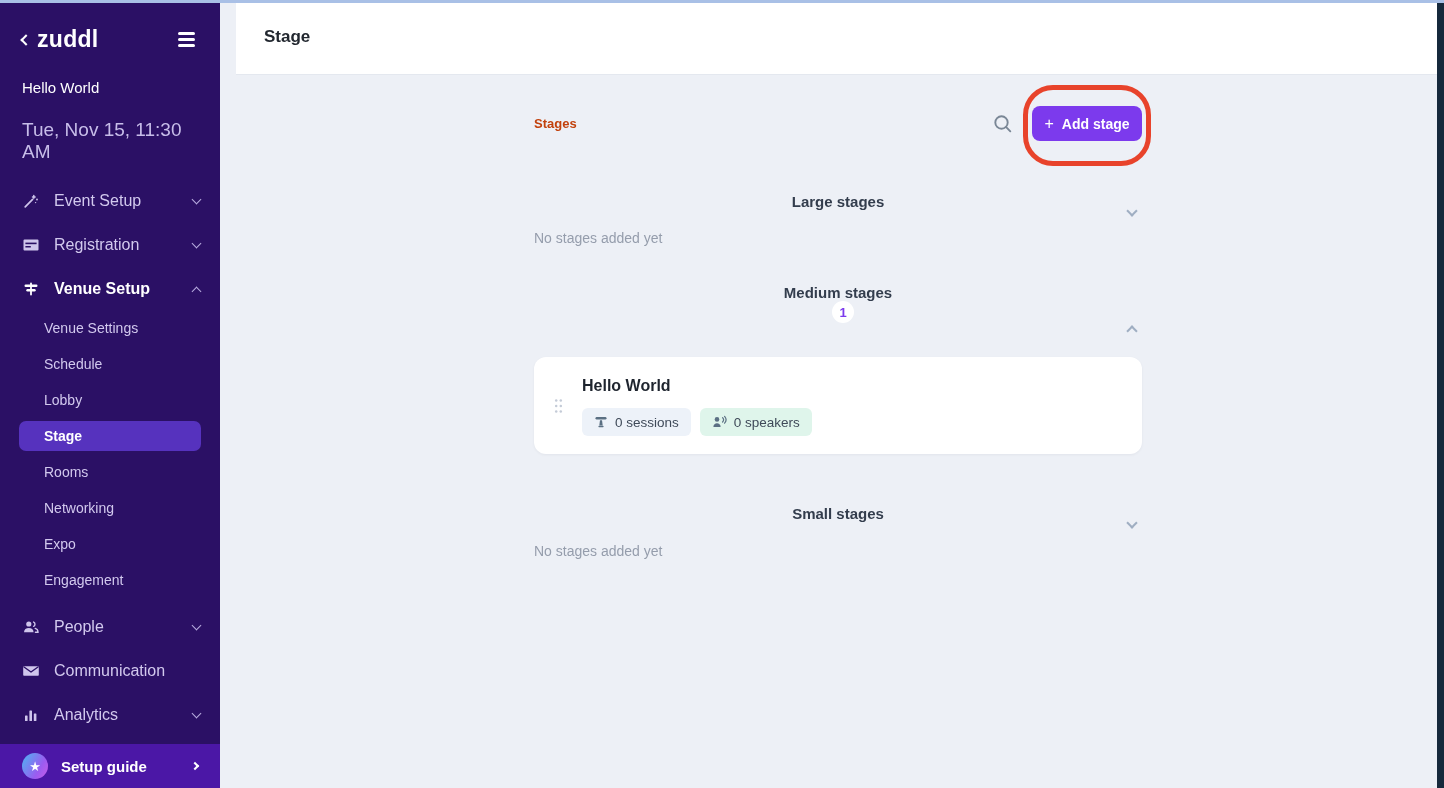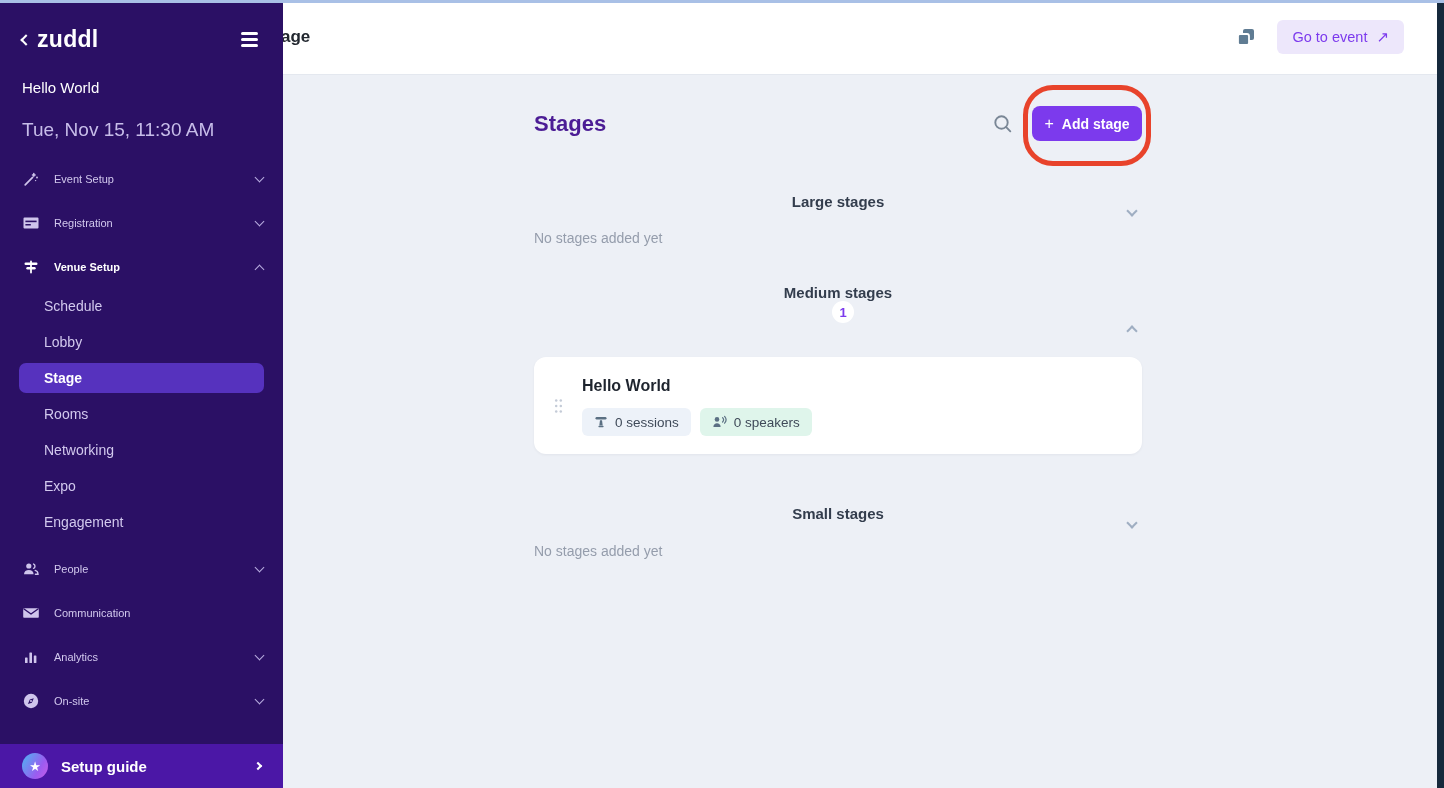--- a/index.html
+++ b/index.html
@@ -9,35 +9,35 @@
     background:#EDF0F6;
     position:relative;
     overflow:hidden;
   }
   
   .top-strip { position:absolute; top:0; left:0; width:100%; height:3px; background:#A9C0E6; z-index:60; }
   .right-strip { position:absolute; top:0; right:0; width:7px; height:100%; background:#16293C; z-index:59; }
 
   
   .sidebar {
-    position:absolute; left:0; top:0; bottom:0; width:283px;
+    position:absolute; left:0; top:0; bottom:0; width:220px;
     background:#2B1065; color:#D2C9EE;
     display:flex; flex-direction:column; z-index:10;
   }
   .sb-header { display:flex; align-items:center; justify-content:space-between; padding:26px 22px 0 22px; }
   .logo { display:flex; align-items:center; gap:9px; color:#fff; font-size:23px; font-weight:700; letter-spacing:.3px; cursor:pointer; }
   .burger { display:flex; flex-direction:column; gap:3.5px; cursor:pointer; padding:3px; }
   .burger i { display:block; width:17px; height:2.4px; background:#fff; border-radius:2px; }
   .event-info { padding:0 22px; margin-top:26px; }
   .event-name { color:#fff; font-size:15px; font-weight:500; }
   .event-date { color:#C7BDE9; font-size:19px; margin-top:23px; }
   .nav { margin-top:16px; flex:1; overflow:hidden; }
   .nav-item {
     height:44px; display:flex; align-items:center; padding:0 20px 0 22px;
-    font-size:11px; color:#D2C9EE; cursor:pointer;
+    font-size:16px; color:#D2C9EE; cursor:pointer;
   }
   .nav-item .nicon { width:18px; height:18px; margin-right:14px; display:flex; align-items:center; justify-content:center; color:#CFC5EC; flex:none; }
   .nav-item.bold { color:#fff; font-weight:700; }
   .nav-item.bold .nicon { color:#fff; }
   .chev { display:inline-block; width:7px; height:7px; border-right:1.8px solid currentColor; border-bottom:1.8px solid currentColor; }
   .chev.down { transform:rotate(45deg); margin-top:-3px; }
   .chev.up { transform:rotate(-135deg); margin-top:4px; }
   .chev.right { transform:rotate(-45deg); }
   .chev.left { transform:rotate(135deg); width:8px; height:8px; border-width:2.4px; margin-right:-2px; }
   .nav-item .chev, .sub-list + * .chev { margin-left:auto; color:#B9ACE0; }
@@ -74,21 +74,21 @@
     background:#EDE7FB; color:#7C3AED; border:none; cursor:pointer;
     font-family:inherit; font-size:14.5px; font-weight:500;
     height:34px; padding:0 15px; border-radius:6px;
     display:flex; align-items:center; gap:9px;
   }
   .go-arrow { font-size:15px; }
 
   .content { flex:1; background:#EDF0F6; padding:31px 0 0 298px; position:relative; }
   .col { width:608px; }
   .header-row { display:flex; align-items:center; height:35px; }
-  .page-heading { font-size:22px; font-weight:700; color:#4c1d95; }
+  .page-heading { font-size:13px; font-weight:700; color:#c2410c; }
   .search-btn { margin-left:auto; margin-right:18px; display:flex; cursor:pointer; }
   .add-btn {
     background:#7C3AED; color:#fff; border:none; cursor:pointer;
     font-family:inherit; font-size:14px; font-weight:600;
     height:35px; width:110px; border-radius:8px;
     display:flex; align-items:center; justify-content:center; gap:8px;
   }
   .add-plus { font-size:16px; font-weight:400; }
   .annotation {
     position:absolute; left:787px; top:10px; width:128px; height:81px;
@@ -180,20 +180,23 @@
           <rect x="2.5" y="4.6" width="13" height="2.4" rx="1.2"></rect>
           <rect x="4.3" y="9" width="9.4" height="2.4" rx="1.2"></rect>
         </svg>
       </span>
       <span>Venue Setup</span>
       <span class="chev up"></span>
     </div>
 
     <div class="sub-list">
       <div class="sub-item">
+          <span>Venue Settings</span>
+        </div>
+      <div class="sub-item">
           <span>Schedule</span>
         </div>
       <div class="sub-item">
           <span>Lobby</span>
         </div>
       <div class="sub-item active">
           <span>Stage</span>
         </div>
       <div class="sub-item">
           <span>Rooms</span>
@@ -258,32 +261,20 @@
         <span>★</span>
       </span>
     <span class="sg-label">Setup guide</span>
     <span class="chev right"></span>
   </div>
 </aside>
 
 <div class="main">
   <header class="topbar">
     <div class="topbar-title">Stage</div>
-    <div class="topbar-right">
-      <span class="copy-btn">
-        <svg width="22" height="22" viewBox="0 0 22 22">
-          <rect x="8" y="3" width="11" height="11" rx="2" fill="#607C93"></rect>
-          <rect x="3" y="8" width="11" height="11" rx="2" fill="#607C93" stroke="#FFFFFF" stroke-width="1.8"></rect>
-        </svg>
-      </span>
-      <button class="go-btn">
-        <span>Go to event</span>
-        <span class="go-arrow">↗</span>
-      </button>
-    </div>
   </header>
 
   <div class="content">
     <div class="annotation"></div>
 
     <div class="col">
       <div class="header-row">
         <h2 class="page-heading">Stages</h2>
         <span class="search-btn">
           <svg width="22" height="22" viewBox="0 0 22 22" fill="none" stroke="#7A8796" stroke-width="1.9" stroke-linecap="round">

